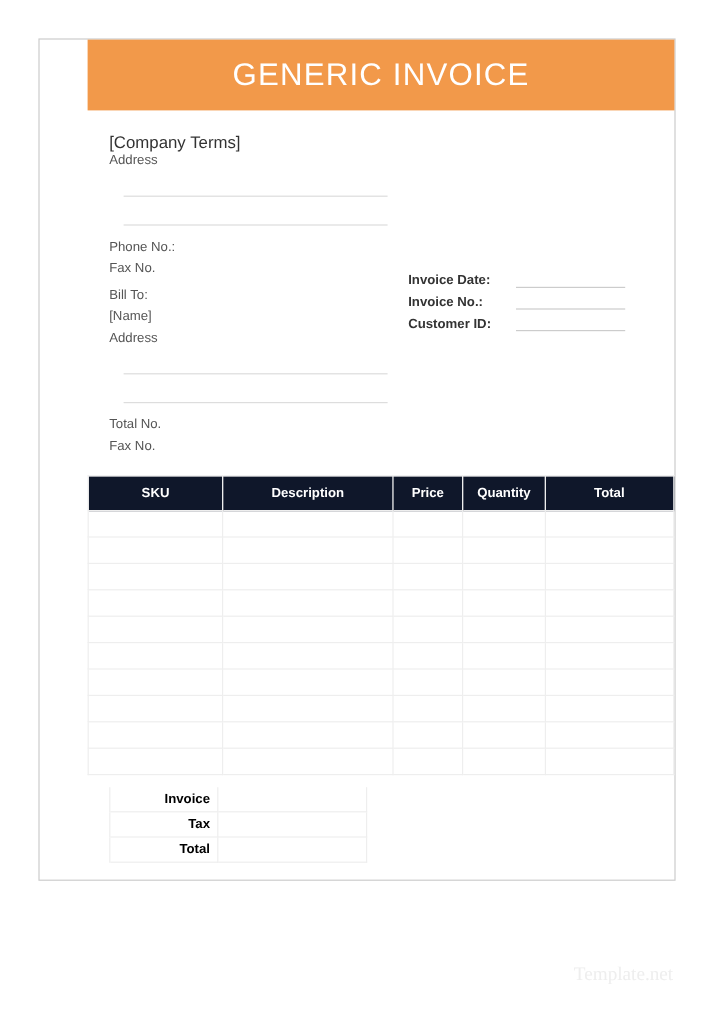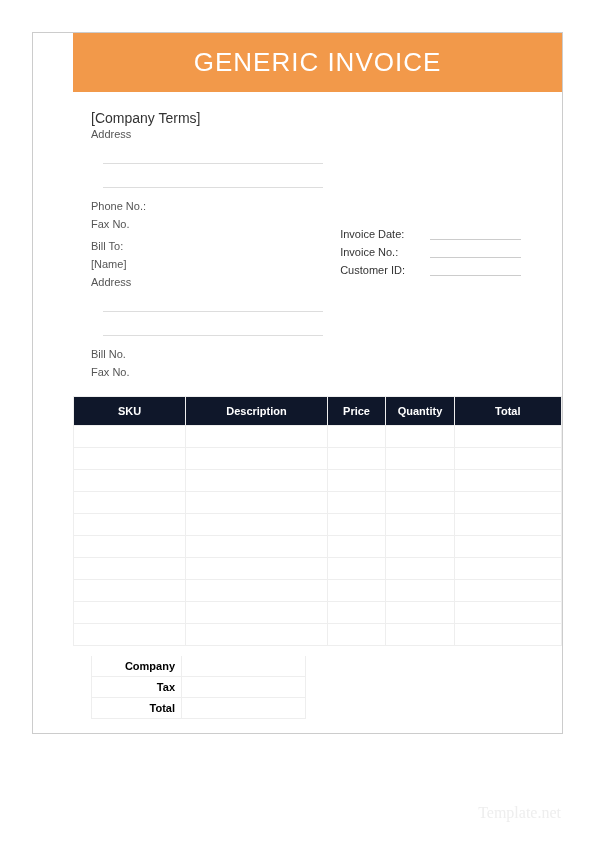--- a/index.html
+++ b/index.html
@@ -50,21 +50,21 @@
     display: flex;
     margin-top: 12px;
   }
   .left-col { width: 55%; }
   .right-col { width: 40%; font-size: 11px; color:#333; }
   .right-col .field {
     display: flex;
     align-items: center;
     margin-bottom: 6px;
   }
-  .right-col .field span { flex: 0 0 90px; font-weight: 400; }
+  .right-col .field span { flex: 0 0 90px; font-weight: 700; }
   .right-col .field .line {
     flex: 1;
     border-bottom: 1px solid #ccc;
     height: 12px;
   }
   .gap { height: 8px; }
   .billto-block { margin-top: 10px; }
 
   table.items {
     width: 100%;
@@ -148,21 +148,21 @@
         <div class="row-label">Phone No.:</div>
         <div class="row-label">Fax No.</div>
 
         <div class="billto-block">
           <div class="row-label" style="font-weight:400;">Bill To:</div>
           <div class="row-label" style="font-weight:400;">[Name]</div>
           <div class="row-label" style="font-weight:400;">Address</div>
           <div class="underline-box"></div>
           <div class="underline-box"></div>
           <div class="gap"></div>
-          <div class="row-label" style="font-weight:400;">Bill No.</div>
+          <div class="row-label" style="font-weight:400;">Total No.</div>
           <div class="row-label" style="font-weight:400;">Fax No.</div>
         </div>
       </div>
 
       <div class="right-col">
         <div style="height:28px;"></div>
         <div class="field">
           <span>Invoice Date:</span>
           <div class="line"></div>
         </div>
@@ -258,21 +258,21 @@
           <td></td>
           <td></td>
           <td></td>
         </tr>
       </tbody>
   </table>
 
   <div class="footer">
     <div class="footer-right">
       <div class="frow">
-        <div class="flabel">Company</div>
+        <div class="flabel">Invoice</div>
         <div class="fval"></div>
       </div>
       <div class="frow">
         <div class="flabel">Tax</div>
         <div class="fval"></div>
       </div>
       <div class="frow">
         <div class="flabel">Total</div>
         <div class="fval"></div>
       </div>

